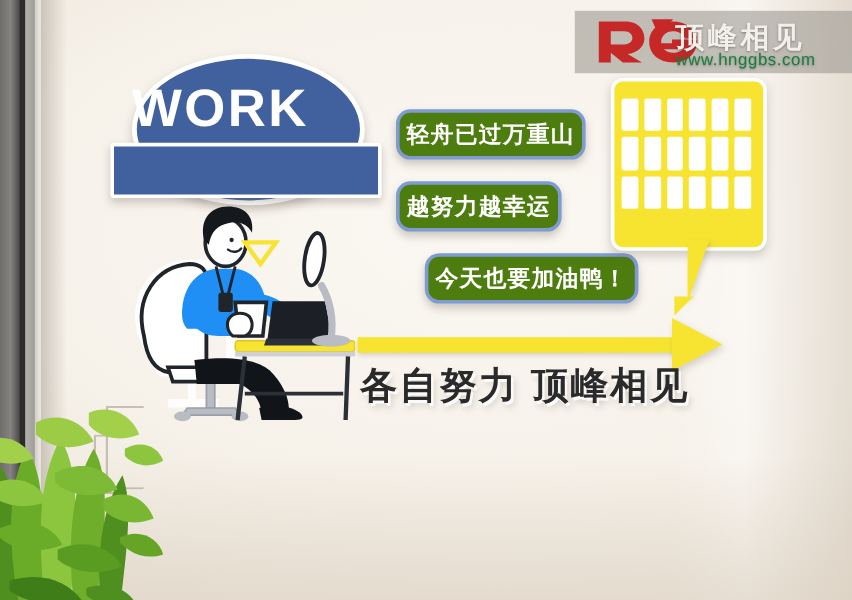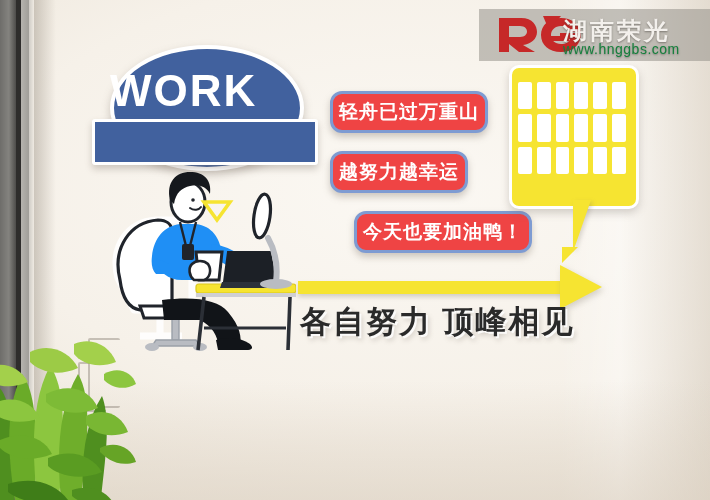--- a/index.html
+++ b/index.html
@@ -75,21 +75,21 @@
   }
   .ribbon-text{
     position:absolute;left:0;top:80px;width:220px;text-align:center;
     color:#ffffff;font-size:19px;font-weight:bold;letter-spacing:1px;
     line-height:28px;
   }
 
   
   .pill{
     position:absolute;
-    background:#ef4444;border:3px solid #7e9bd2;border-radius:12px;
+    background:#4d7c0f;border:3px solid #7e9bd2;border-radius:12px;
     color:#ffffff;font-weight:bold;
     display:flex;align-items:center;justify-content:center;
     box-shadow:0 4px 7px rgba(120,110,98,.35);
     letter-spacing:1px;
   }
   #pill1{left:330px;top:91px;width:152px;height:36px;font-size:19px;}
   #pill2{left:330px;top:151px;width:132px;height:36px;font-size:19px;}
   #pill3{left:354px;top:211px;width:172px;height:36px;font-size:19px;}
 
   
@@ -311,16 +311,16 @@
       <path d="M4 4 L 26 4 C 38 4 42 12 42 18 C 42 25 36 30 28 31 L 40 38 L 24 38 L 14 30 L 14 38 L 4 38 Z
                M14 12 L 14 23 L 25 23 C 30 23 32 20 32 17.5 C 32 15 30 12 25 12 Z" fill="#c62828"></path>
 
       <path d="M66 4 C 76 4 84 10 86 18 L 76 18 C 74 14 70 12 66 12 C 60 12 56 16 56 21
                C 56 26 60 30 66 30 C 71 30 74 28 75 25 L 65 25 L 65 19 L 86 19 C 86 31 78 38 66 38
                C 54 38 46 31 46 21 C 46 11 54 4 66 4 Z" fill="#c62828"></path>
       <path d="M48 2 L 66 2 L 54 16 Z" fill="#c62828"></path>
       <path d="M52 22 L 74 22 L 74 27 L 52 27 Z" fill="#c62828"></path>
     </svg>
   </div>
-  <div class="wm-cn">湖南荣光</div>
+  <div class="wm-cn">顶峰相见</div>
   <div class="wm-url">www.hnggbs.com</div>
 
 </div>
 
 </body></html>

